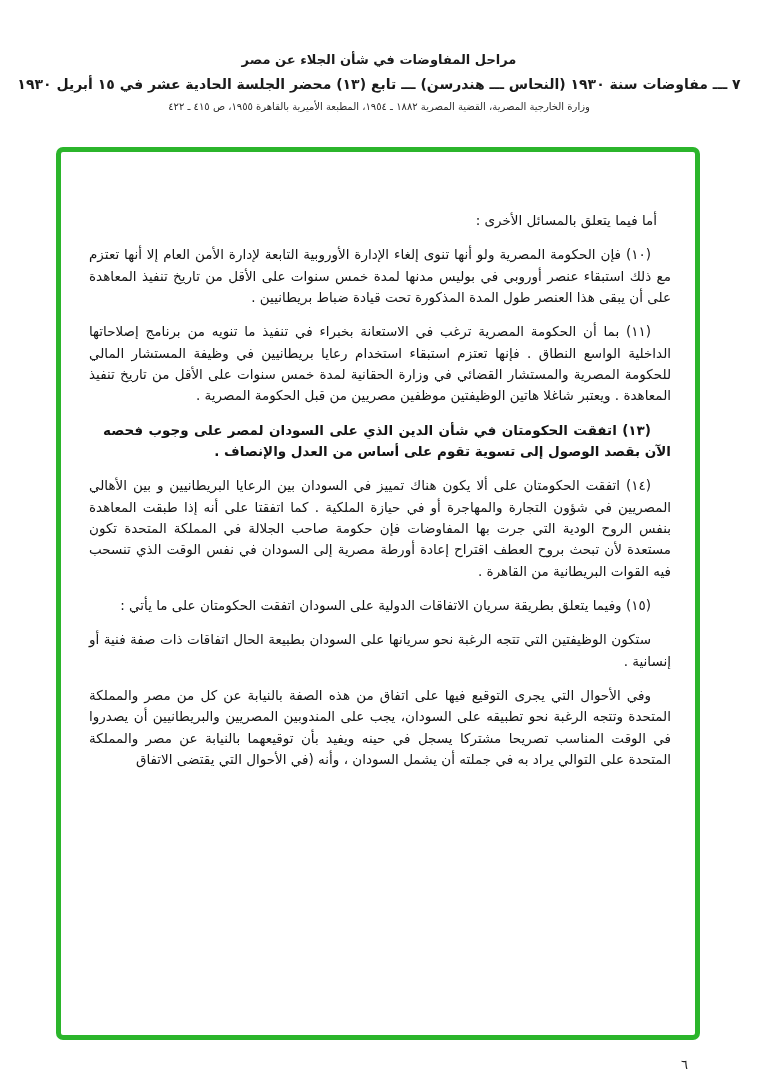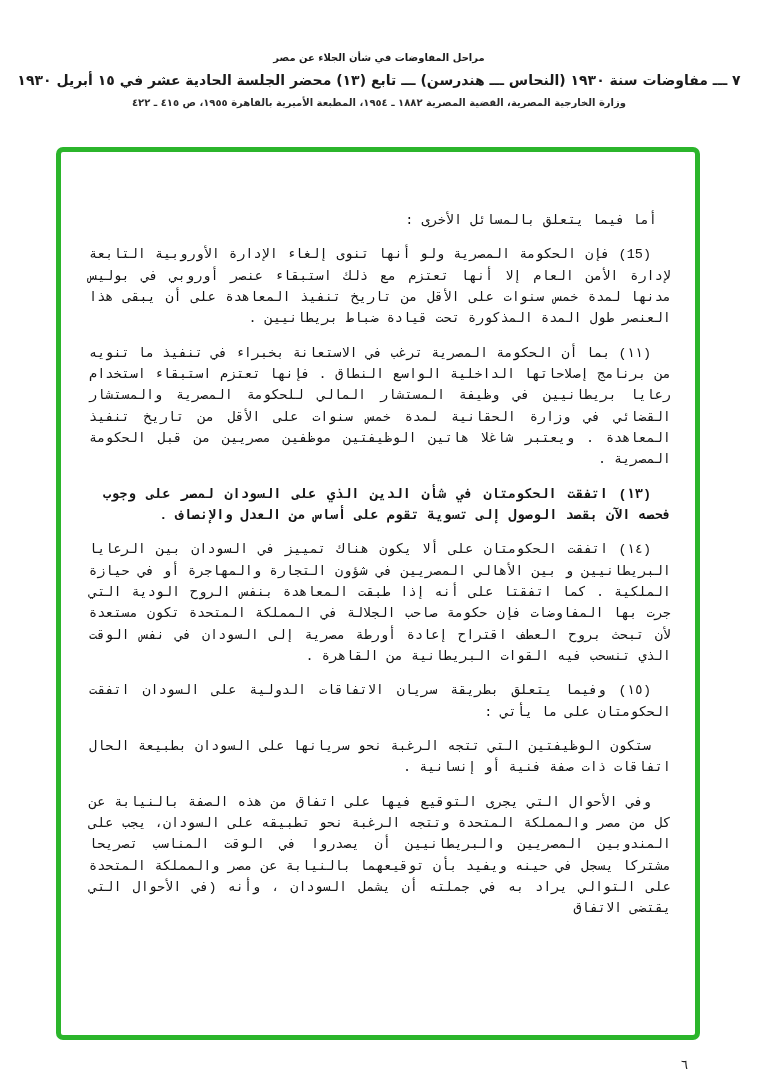--- a/index.html
+++ b/index.html
@@ -17,47 +17,46 @@
   }
   .page-header {
     position: absolute;
     top: 52px;
     left: 0;
     right: 0;
     text-align: center;
     direction: rtl;
   }
   .page-header .title-line {
-    font-size: 10px;
+    font-size: 13px;
     font-weight: bold;
     margin-bottom: 9px;
     letter-spacing: 0.5px;
   }
   .page-header .subtitle-line {
     font-size: 14px;
     font-weight: bold;
     margin-bottom: 9px;
   }
   .page-header .source-line {
     font-size: 10px;
-    font-weight: bold;
+    font-weight: normal;
     color: #2a2a2a;
   }
   .document-frame {
     position: absolute;
     left: 56px;
     top: 147px;
     width: 644px;
     height: 893px;
     box-sizing: border-box;
     border: 5px solid #2bb52b;
     border-radius: 7px;
     background: #ffffff;
     padding: 58px 24px 20px 28px;
-    font-family: Liberation Mono, monospace;
   }
   .document-content {
     direction: rtl;
     text-align: justify;
     font-size: 13.5px;
     line-height: 1.58;
     color: #141414;
   }
   .document-content p {
     margin: 0 0 13px 0;
@@ -84,21 +83,21 @@
 
 <header class="page-header">
   <div class="title-line">مراحل المفاوضات في شأن الجلاء عن مصر</div>
   <div class="subtitle-line">٧ ـــ مفاوضات سنة ١٩٣٠ (النحاس ـــ هندرسن) ـــ تابع (١٣) محضر الجلسة الحادية عشر في ١٥ أبريل ١٩٣٠</div>
   <div class="source-line">وزارة الخارجية المصرية، القضية المصرية ١٨٨٢ ـ ١٩٥٤، المطبعة الأميرية بالقاهرة ١٩٥٥، ص ٤١٥ ـ ٤٢٢</div>
 </header>
 
 <div class="document-frame" style="border-color: rgb(43, 181, 43);">
   <div class="document-content">
     <p class="intro">أما فيما يتعلق بالمسائل الأخرى :</p>
-    <p>(15) فإن الحكومة المصرية ولو أنها تنوى إلغاء الإدارة الأوروبية التابعة لإدارة الأمن العام إلا أنها تعتزم مع ذلك استبقاء عنصر أوروبي في بوليس مدنها لمدة خمس سنوات على الأقل من تاريخ تنفيذ المعاهدة على أن يبقى هذا العنصر طول المدة المذكورة تحت قيادة ضباط بريطانيين .</p>
+    <p>(١٠) فإن الحكومة المصرية ولو أنها تنوى إلغاء الإدارة الأوروبية التابعة لإدارة الأمن العام إلا أنها تعتزم مع ذلك استبقاء عنصر أوروبي في بوليس مدنها لمدة خمس سنوات على الأقل من تاريخ تنفيذ المعاهدة على أن يبقى هذا العنصر طول المدة المذكورة تحت قيادة ضباط بريطانيين .</p>
     <p>(١١) بما أن الحكومة المصرية ترغب في الاستعانة بخبراء في تنفيذ ما تنويه من برنامج إصلاحاتها الداخلية الواسع النطاق . فإنها تعتزم استبقاء استخدام رعايا بريطانيين في وظيفة المستشار المالي للحكومة المصرية والمستشار القضائي في وزارة الحقانية لمدة خمس سنوات على الأقل من تاريخ تنفيذ المعاهدة . ويعتبر شاغلا هاتين الوظيفتين موظفين مصريين من قبل الحكومة المصرية .</p>
     <p class="bold">(١٣) اتفقت الحكومتان في شأن الدين الذي على السودان لمصر على وجوب فحصه الآن بقصد الوصول إلى تسوية تقوم على أساس من العدل والإنصاف .</p>
     <p>(١٤) اتفقت الحكومتان على ألا يكون هناك تمييز في السودان بين الرعايا البريطانيين و بين الأهالي المصريين في شؤون التجارة والمهاجرة أو في حيازة الملكية . كما اتفقتا على أنه إذا طبقت المعاهدة بنفس الروح الودية التي جرت بها المفاوضات فإن حكومة صاحب الجلالة في المملكة المتحدة تكون مستعدة لأن تبحث بروح العطف اقتراح إعادة أورطة مصرية إلى السودان في نفس الوقت الذي تنسحب فيه القوات البريطانية من القاهرة .</p>
     <p>(١٥) وفيما يتعلق بطريقة سريان الاتفاقات الدولية على السودان اتفقت الحكومتان على ما يأتي :</p>
     <p>ستكون الوظيفتين التي تتجه الرغبة نحو سريانها على السودان بطبيعة الحال اتفاقات ذات صفة فنية أو إنسانية .</p>
     <p>وفي الأحوال التي يجرى التوقيع فيها على اتفاق من هذه الصفة بالنيابة عن كل من مصر والمملكة المتحدة وتتجه الرغبة نحو تطبيقه على السودان، يجب على المندوبين المصريين والبريطانيين أن يصدروا في الوقت المناسب تصريحا مشتركا يسجل في حينه ويفيد بأن توقيعهما بالنيابة عن مصر والمملكة المتحدة على التوالي يراد به في جملته أن يشمل السودان ، وأنه (في الأحوال التي يقتضى الاتفاق</p>
   </div>
 </div>
 
 <div class="page-number">٦</div>

